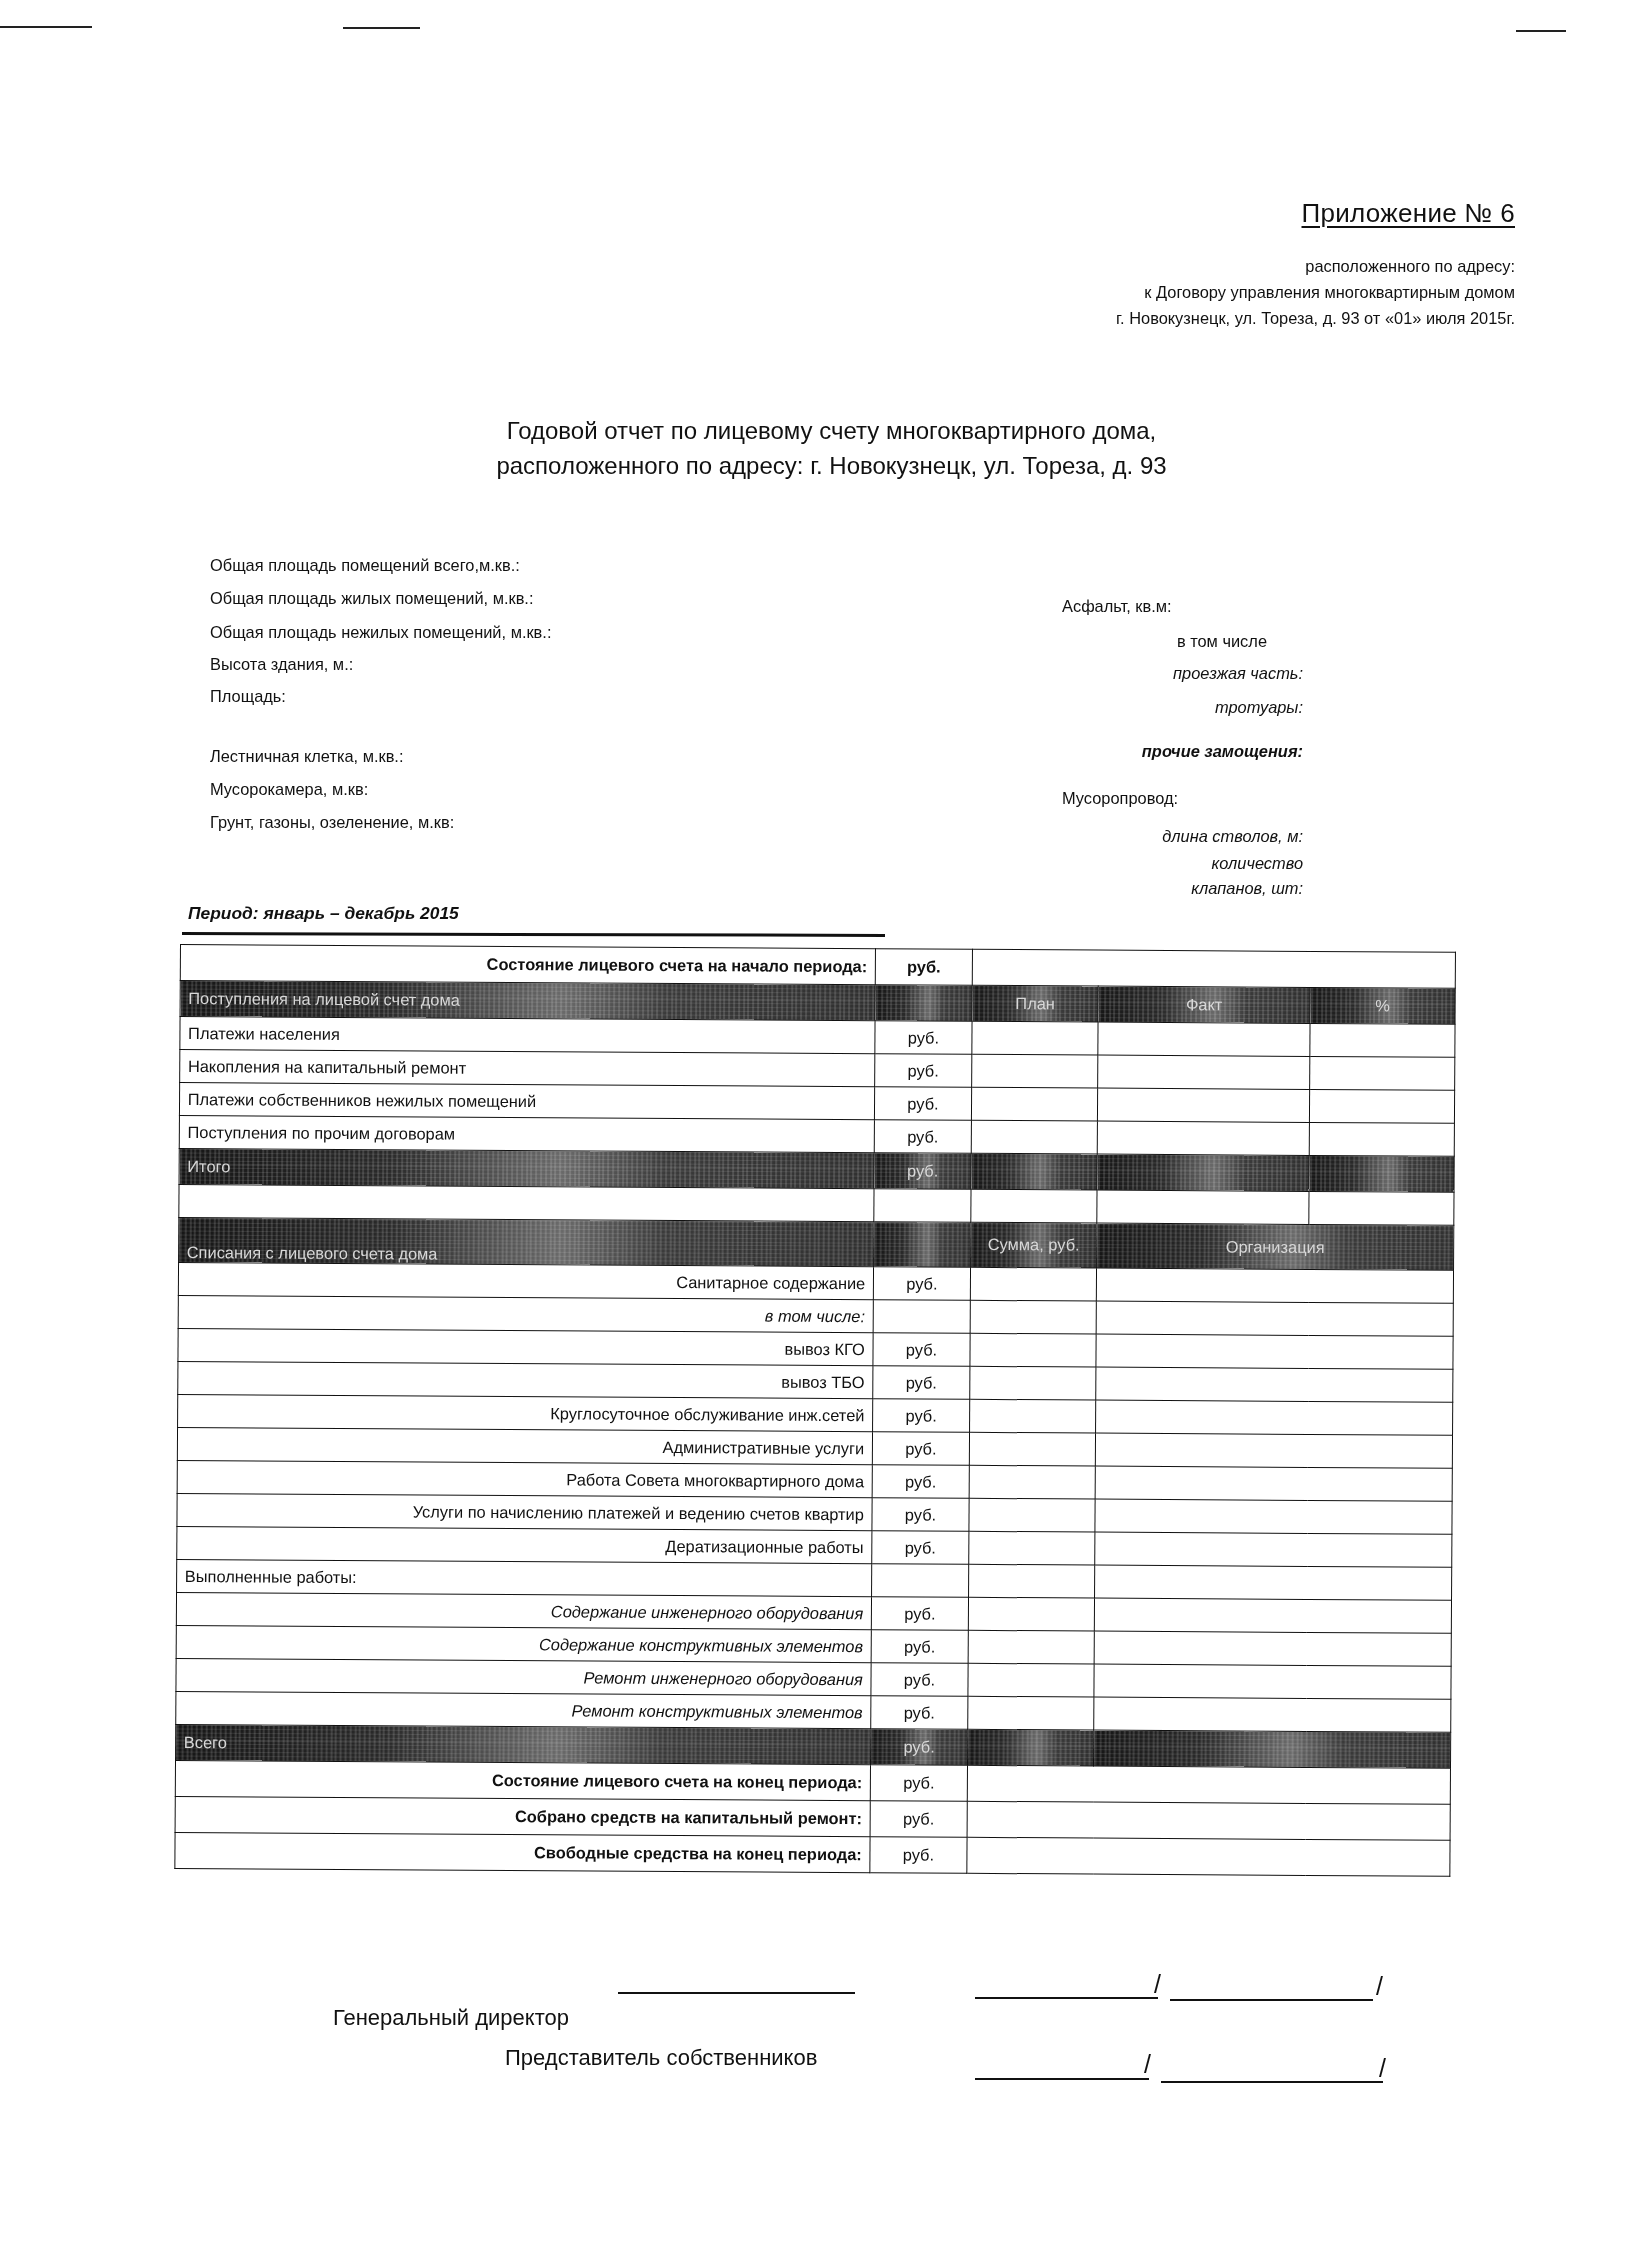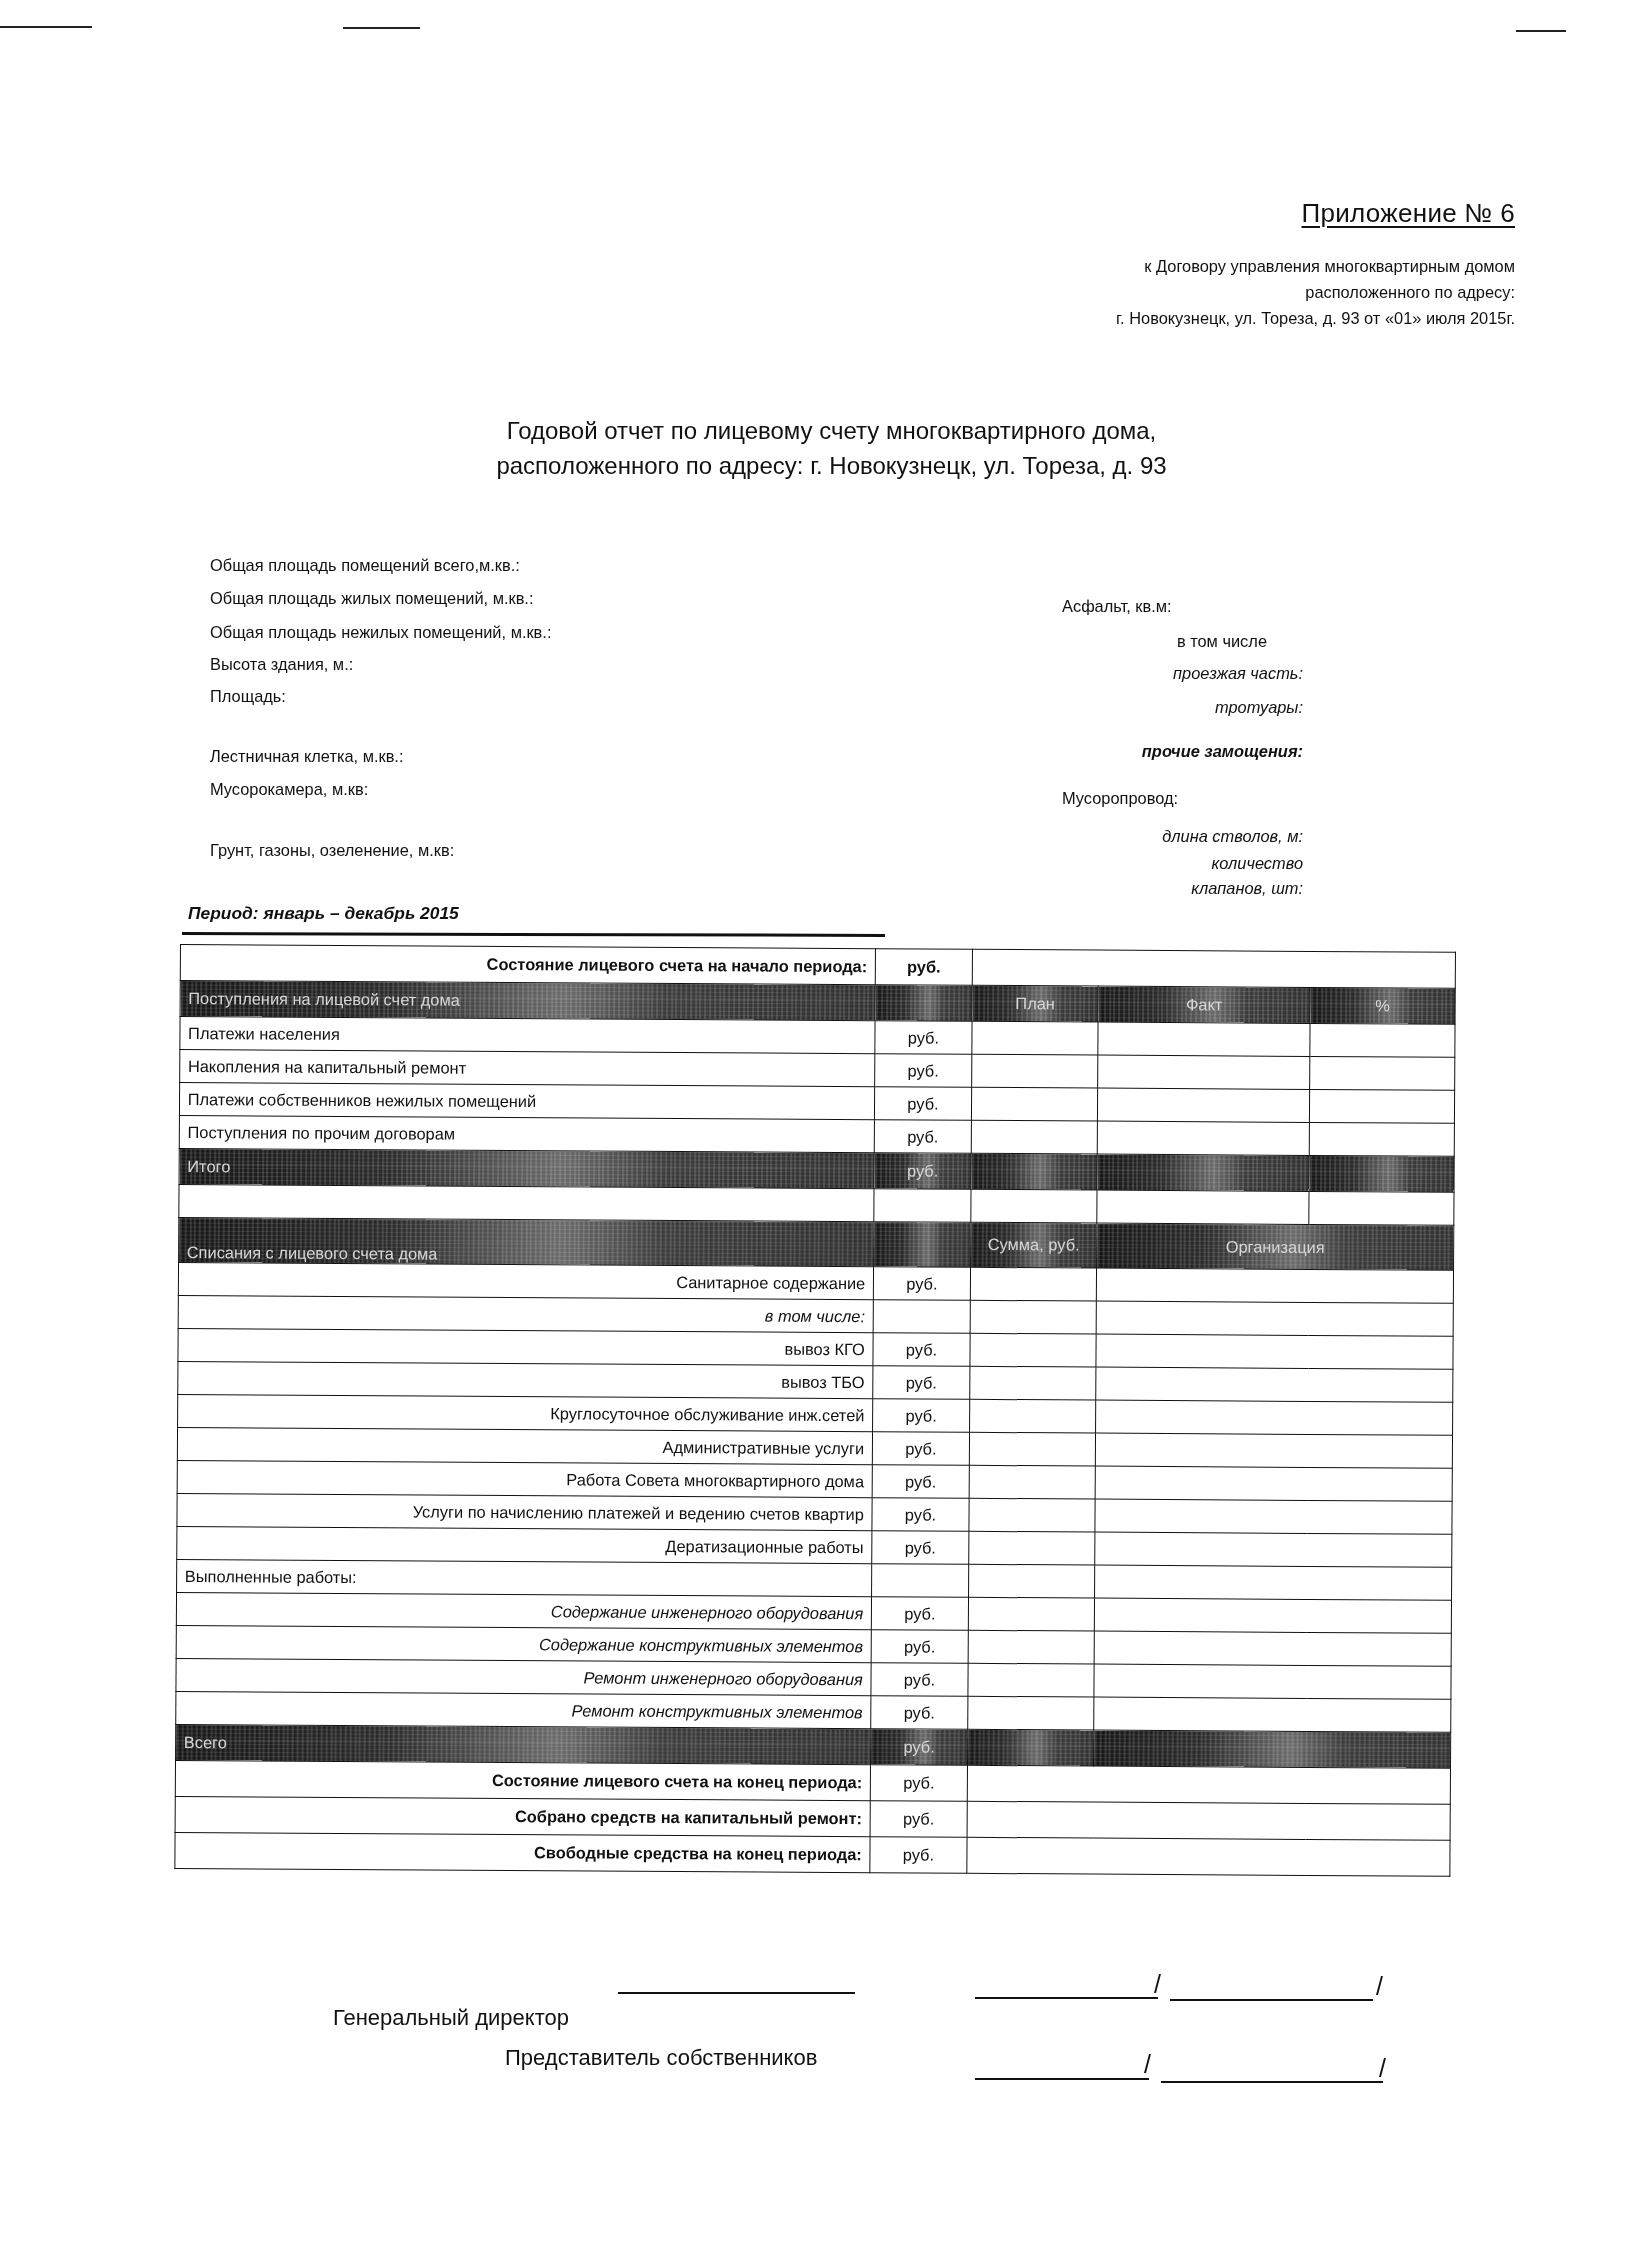--- a/index.html
+++ b/index.html
@@ -47,38 +47,38 @@
   </style>
 </head>
 <body>
 
 <div class="scanmark" style="left:0;top:26px;width:92px;"></div>
 <div class="scanmark" style="left:343px;top:27px;width:77px;"></div>
 <div class="scanmark" style="left:1516px;top:30px;width:50px;"></div>
 
 <div id="appendix" class="abs">
   <div class="title">Приложение № 6</div>
+  <div class="line">расположенного по адресу:</div>
   <div class="line">к Договору управления многоквартирным домом</div>
-  <div class="line">расположенного по адресу:</div>
   <div class="line">г. Новокузнецк, ул. Тореза, д. 93 от  «01» июля 2015г.</div>
 </div>
 
 <div id="doc-title" class="abs">
   <div>Годовой отчет по лицевому счету многоквартирного дома,</div>
   <div>расположенного по адресу: г. Новокузнецк, ул. Тореза, д. 93</div>
 </div>
 
 <div class="abs prop-left" style="top:556px;">Общая площадь помещений всего,м.кв.:</div>
 <div class="abs prop-left" style="top:589px;">Общая площадь жилых помещений, м.кв.:</div>
 <div class="abs prop-left" style="top:623px;">Общая площадь нежилых помещений, м.кв.:</div>
 <div class="abs prop-left" style="top:655px;">Высота здания, м.:</div>
 <div class="abs prop-left" style="top:687px;">Площадь:</div>
 <div class="abs prop-left" style="top:747px;">Лестничная клетка, м.кв.:</div>
 <div class="abs prop-left" style="top:780px;">Мусорокамера, м.кв:</div>
-<div class="abs prop-left" style="top:813px;margin-top:28px;">Грунт, газоны, озеленение, м.кв:</div>
+<div class="abs prop-left" style="top:813px;">Грунт, газоны, озеленение, м.кв:</div>
 
 <div class="abs prop-right" style="left:1062px;width:193px;text-align:left;top:597px;">Асфальт, кв.м:</div>
 <div class="abs prop-right" style="left:1062px;width:205px;text-align:right;top:632px;">в том числе</div>
 <div class="abs prop-right italic" style="left:1062px;width:241px;top:664px;">проезжая часть:</div>
 <div class="abs prop-right italic" style="left:1062px;width:241px;top:698px;">тротуары:</div>
 <div class="abs prop-right italic" style="left:1062px;width:241px;top:742px;font-weight:bold;">прочие замощения:</div>
 <div class="abs prop-right" style="left:1062px;width:193px;text-align:left;top:789px;">Мусоропровод:</div>
 <div class="abs prop-right italic" style="left:1062px;width:241px;top:827px;">длина стволов, м:</div>
 <div class="abs prop-right italic" style="left:1062px;width:241px;top:854px;">количество</div>
 <div class="abs prop-right italic" style="left:1062px;width:241px;top:879px;">клапанов, шт:</div>

